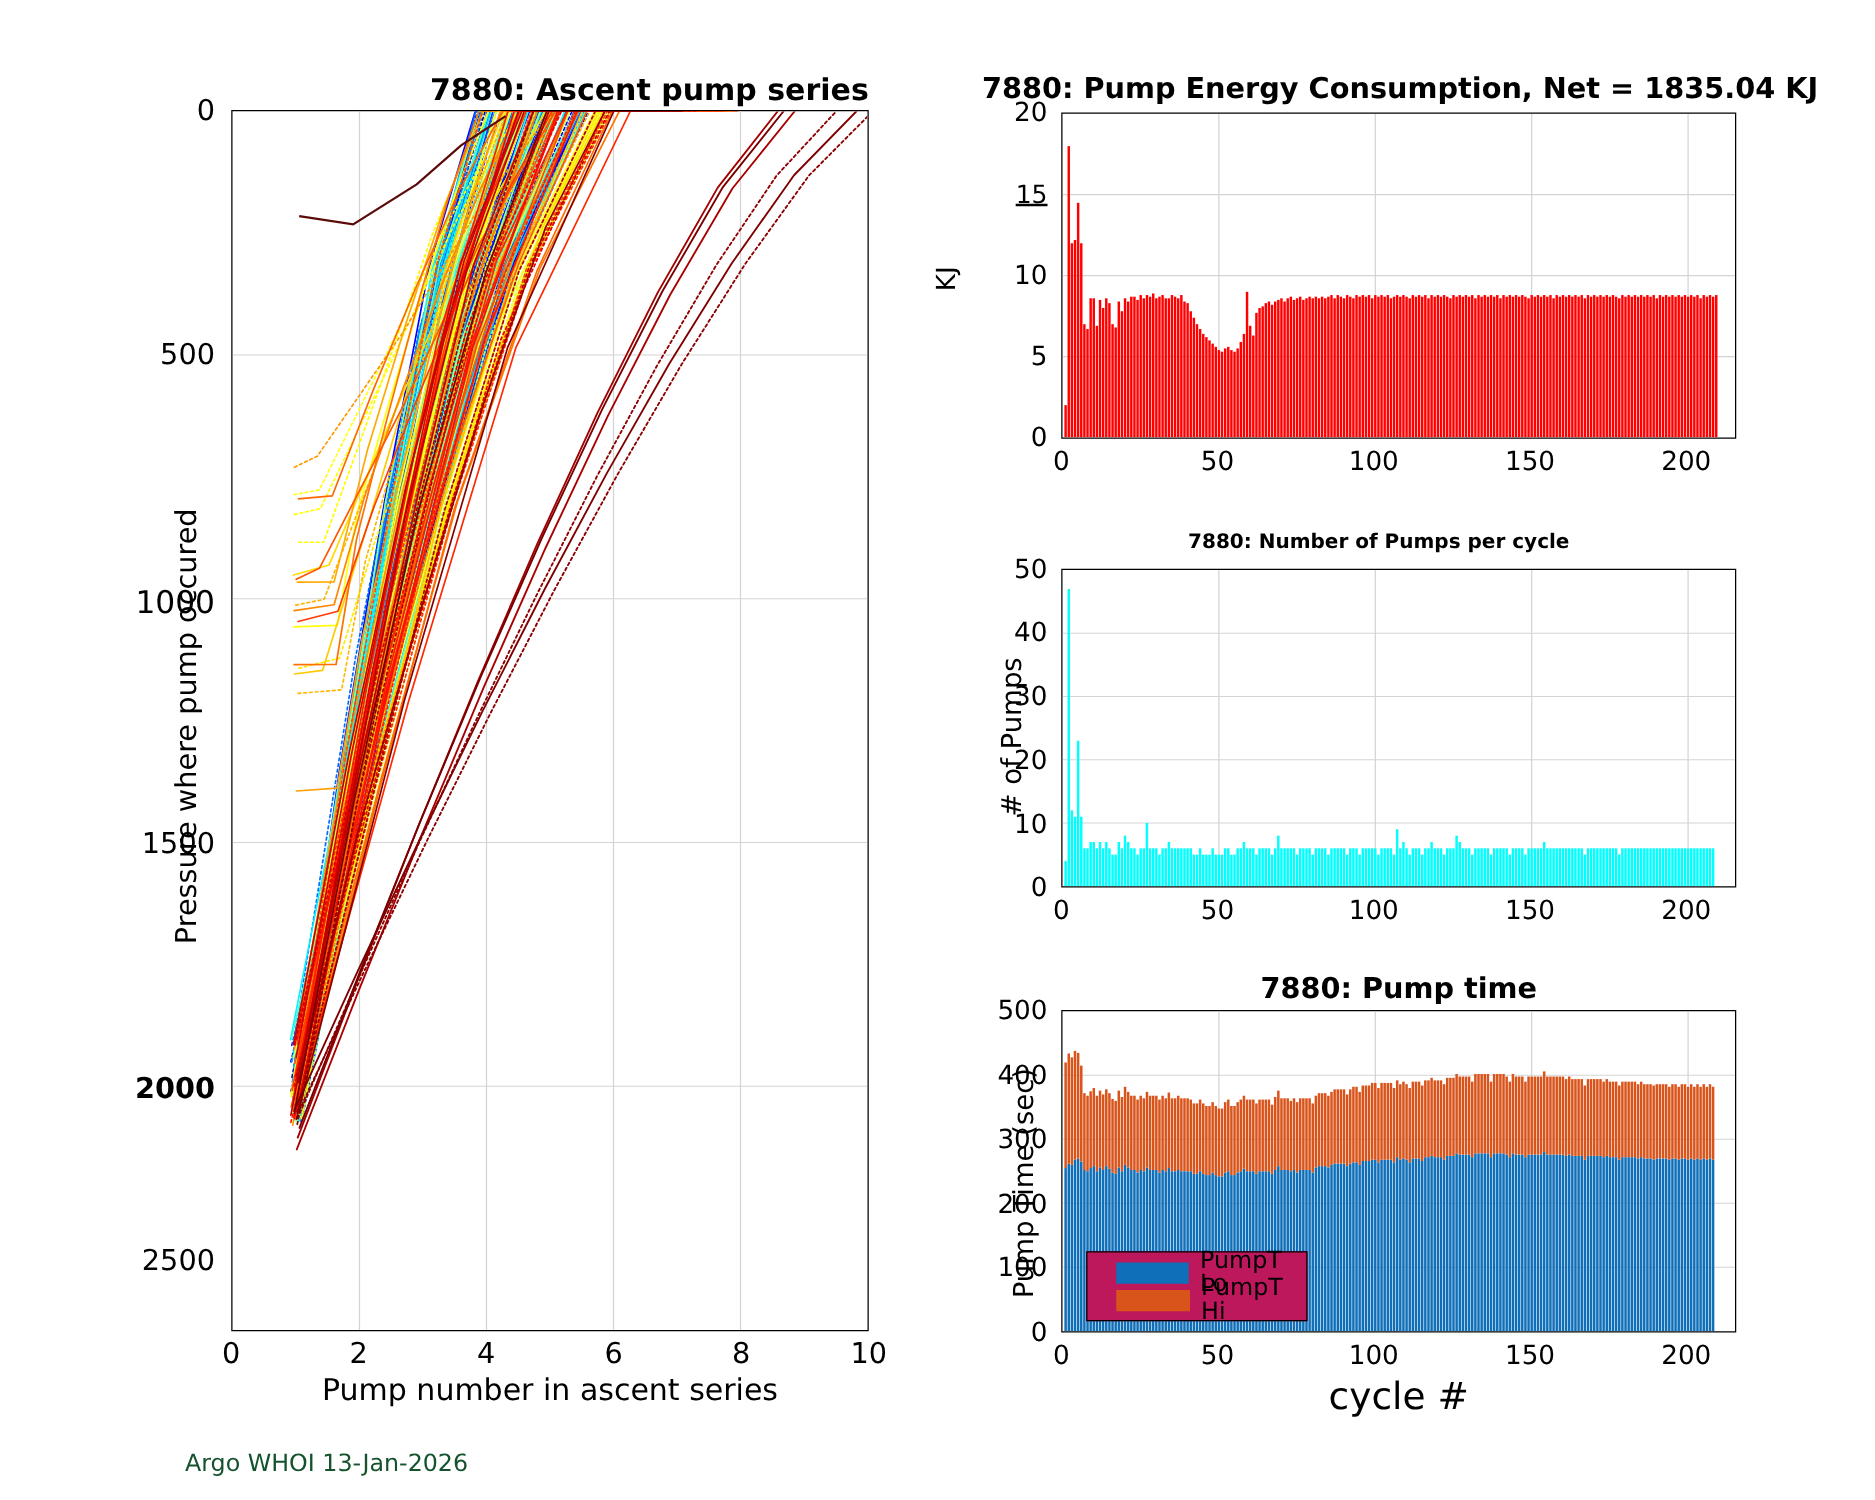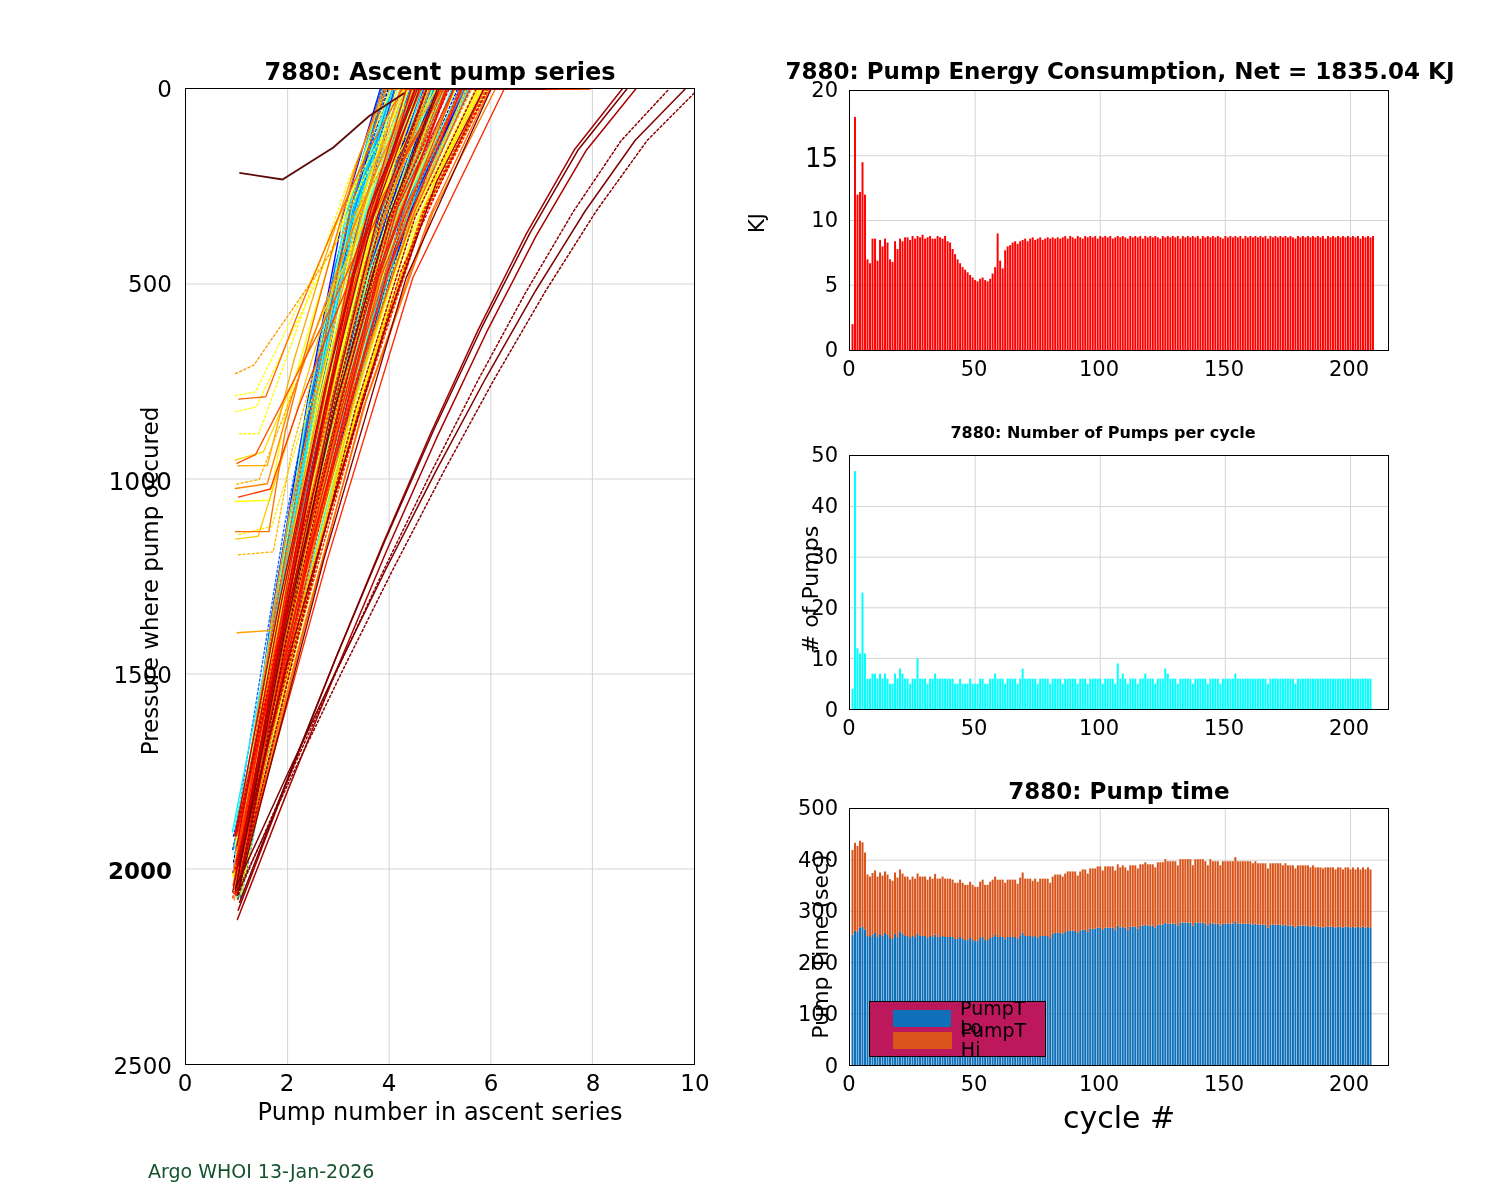--- a/index.html
+++ b/index.html
@@ -46,32 +46,32 @@
   .legswatch{width:70px;height:17px;display:block;}
   .legtext{font-size:19px;color:#000;line-height:1;}
 </style>
 </head>
 <body>
 
 <div class="fig">
 
   <div class="panel">
 
-    <div class="ptitle" id="ascent-title" style="left:185px;top:58px;width:510px;font-size:24px;">7880: Ascent pump series</div>
+    <div class="ptitle" id="ascent-title" style="left:185px;top:58px;width:510px;font-size:24px;text-align:right;">7880: Ascent pump series</div>
 
     <div class="ylab" style="left:-150px;top:568px;width:600px;font-size:23px;">Pressure where pump occured</div>
 
     <div class="xlab" style="left:185px;top:1098px;width:510px;font-size:24px;">Pump number in ascent series</div>
 
     <div class="tick y" style="left:80px;top:76px;width:92px;font-size:23px;">0</div>
     <div class="tick y" style="left:80px;top:271px;width:92px;font-size:23px;">500</div>
     <div class="tick y" style="left:80px;top:467px;width:92px;font-size:25px;">1000</div>
     <div class="tick y" style="left:80px;top:662px;width:92px;font-size:23px;">1500</div>
     <div class="tick y" style="left:80px;top:858px;width:92px;font-size:23px;font-weight:bold;">2000</div>
-    <div class="tick y" style="left:80px;top:1053px;width:92px;font-size:23px;">2500</div>
+    <div class="tick y" style="left:80px;top:996px;width:92px;font-size:23px;">2500</div>
 
     <div class="tick x" style="left:155px;top:1070px;width:60px;font-size:23px;">0</div>
     <div class="tick x" style="left:257px;top:1070px;width:60px;font-size:23px;">2</div>
     <div class="tick x" style="left:359px;top:1070px;width:60px;font-size:23px;">4</div>
     <div class="tick x" style="left:461px;top:1070px;width:60px;font-size:23px;">6</div>
     <div class="tick x" style="left:563px;top:1070px;width:60px;font-size:23px;">8</div>
     <div class="tick x" style="left:665px;top:1070px;width:60px;font-size:23px;">10</div>
 
     <div class="plotbox" id="ascent-box">
       <svg id="ascent-svg" viewBox="0 0 510 977" preserveAspectRatio="none">
@@ -303,21 +303,21 @@
       </svg>
     </div>
   </div>
 
   <div class="panel">
     <div class="ptitle" style="left:760px;top:58px;width:720px;font-size:23px;">7880: Pump Energy Consumption,  Net = 1835.04 KJ</div>
 
     <div class="ylab" style="left:697px;top:211px;width:120px;font-size:21px;">KJ</div>
 
     <div class="tick y" style="left:760px;top:78px;width:78px;font-size:21px;">20</div>
-    <div class="tick y" style="left:760px;top:143px;width:78px;font-size:26px;">15</div>
+    <div class="tick y" style="left:760px;top:143px;width:78px;font-size:20px;text-decoration:underline;">15</div>
     <div class="tick y" style="left:760px;top:208px;width:78px;font-size:21px;">10</div>
     <div class="tick y" style="left:760px;top:273px;width:78px;font-size:21px;">5</div>
     <div class="tick y" style="left:760px;top:338px;width:78px;font-size:21px;">0</div>
 
     <div class="tick x" style="left:824px;top:357px;width:50px;font-size:21px;">0</div>
     <div class="tick x" style="left:949px;top:357px;width:50px;font-size:21px;">50</div>
     <div class="tick x" style="left:1074px;top:357px;width:50px;font-size:21px;">100</div>
     <div class="tick x" style="left:1199px;top:357px;width:50px;font-size:21px;">150</div>
     <div class="tick x" style="left:1324px;top:357px;width:50px;font-size:21px;">200</div>
 

